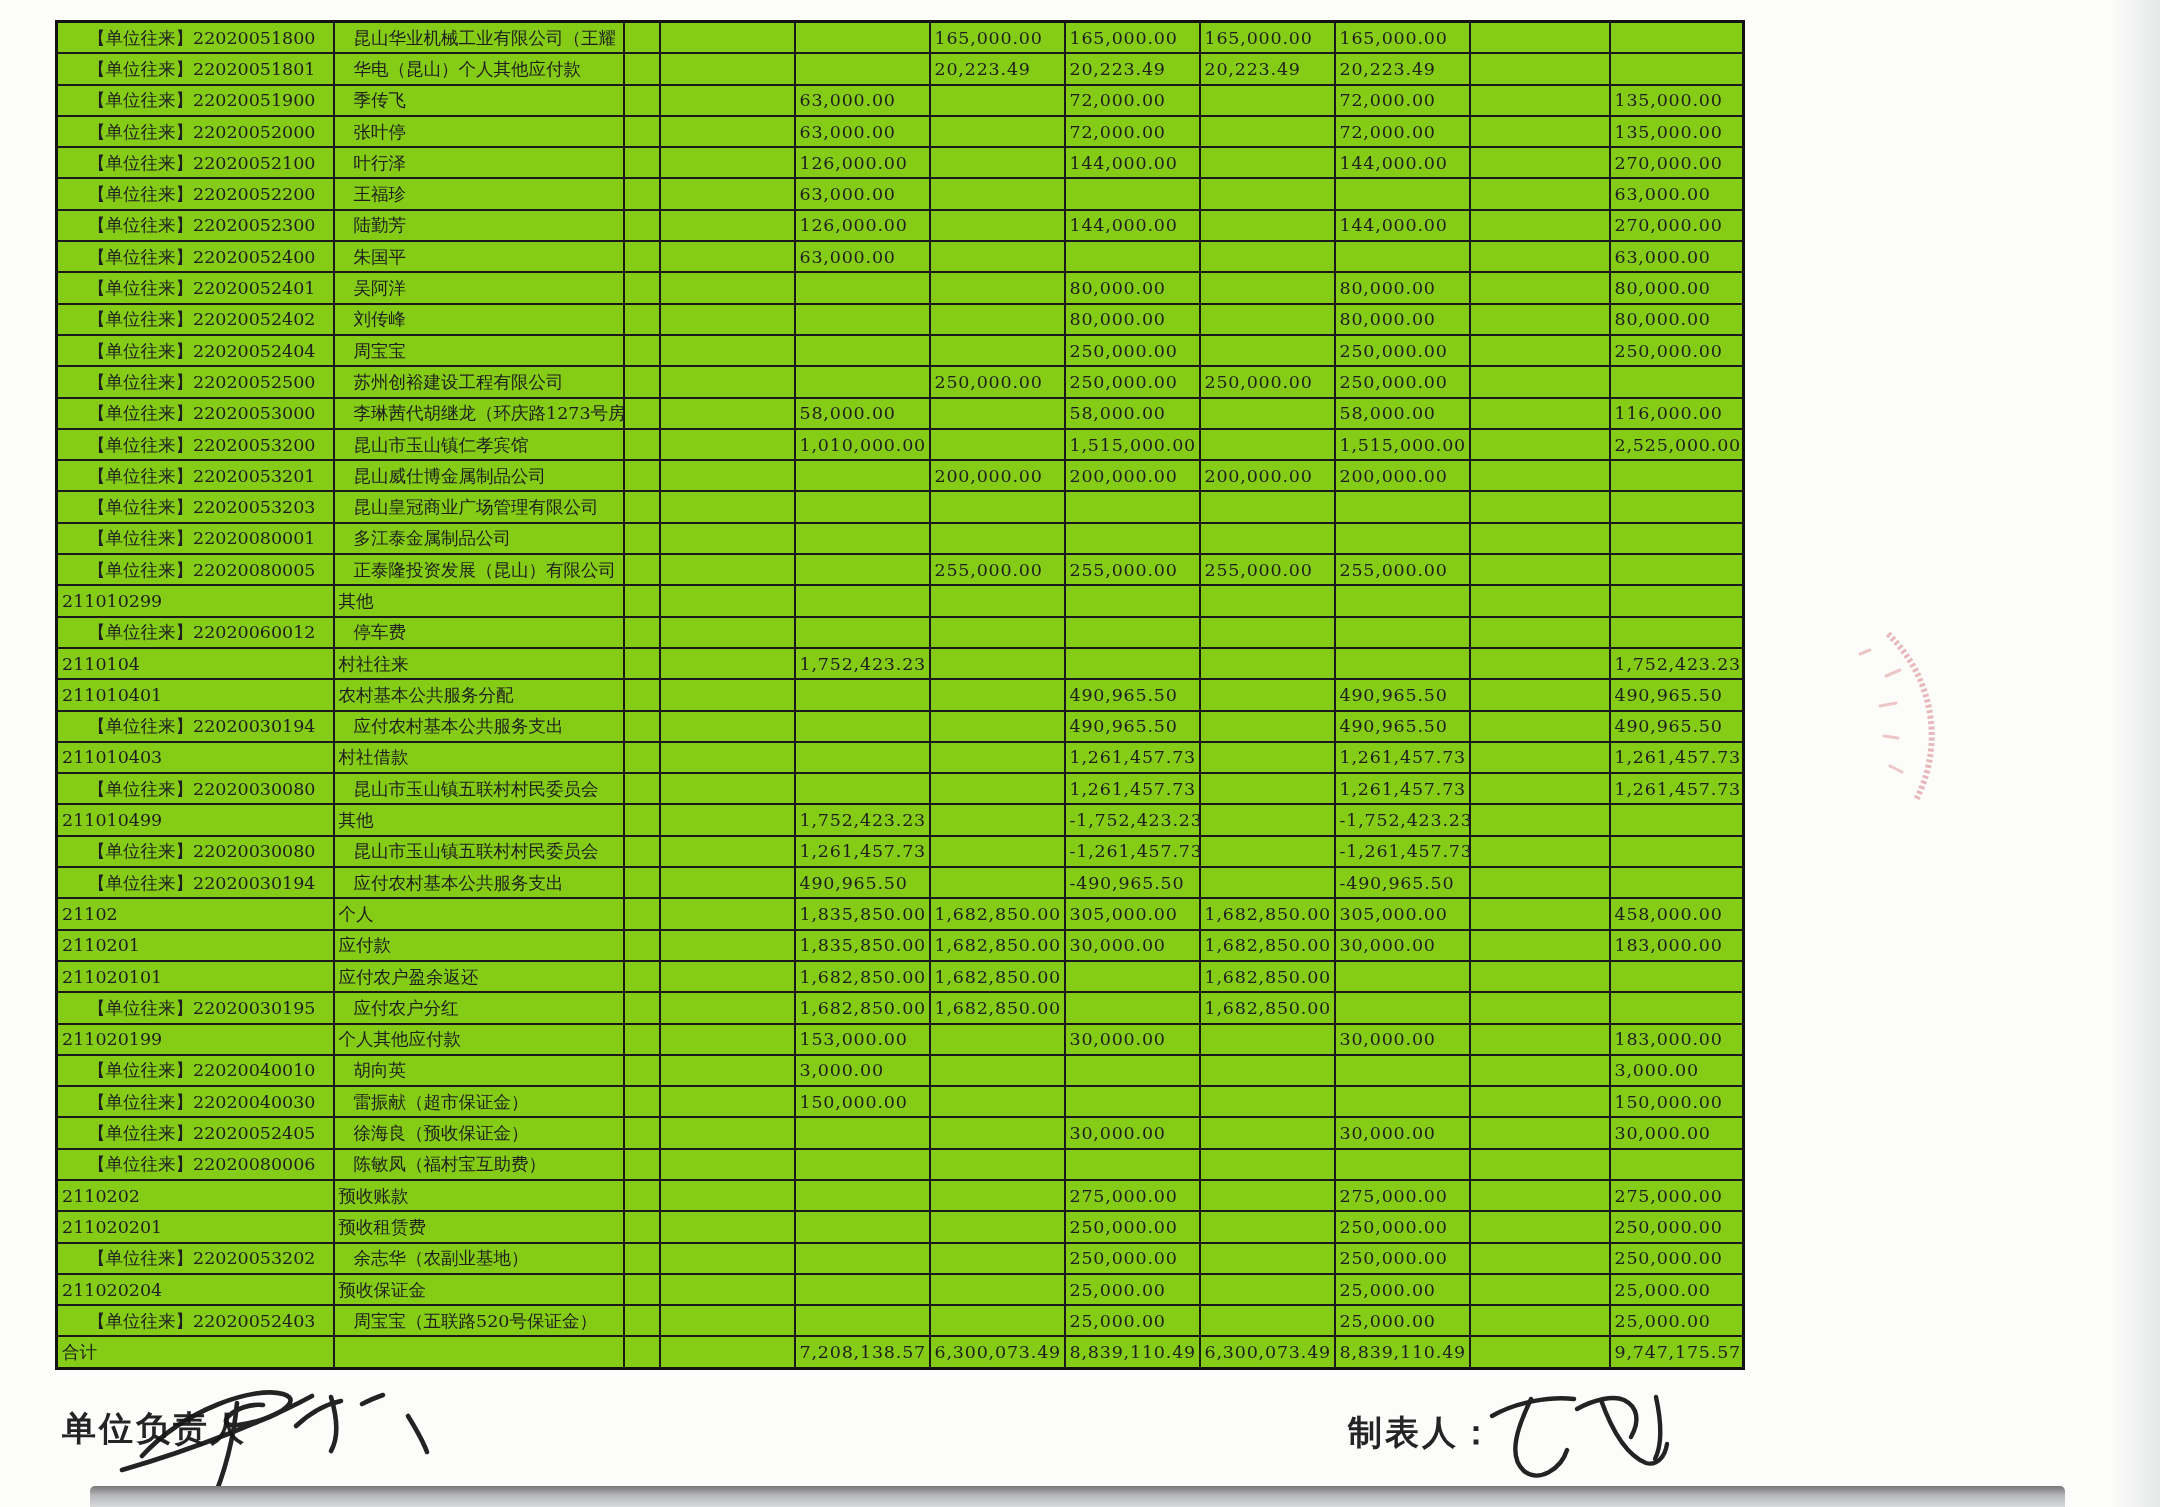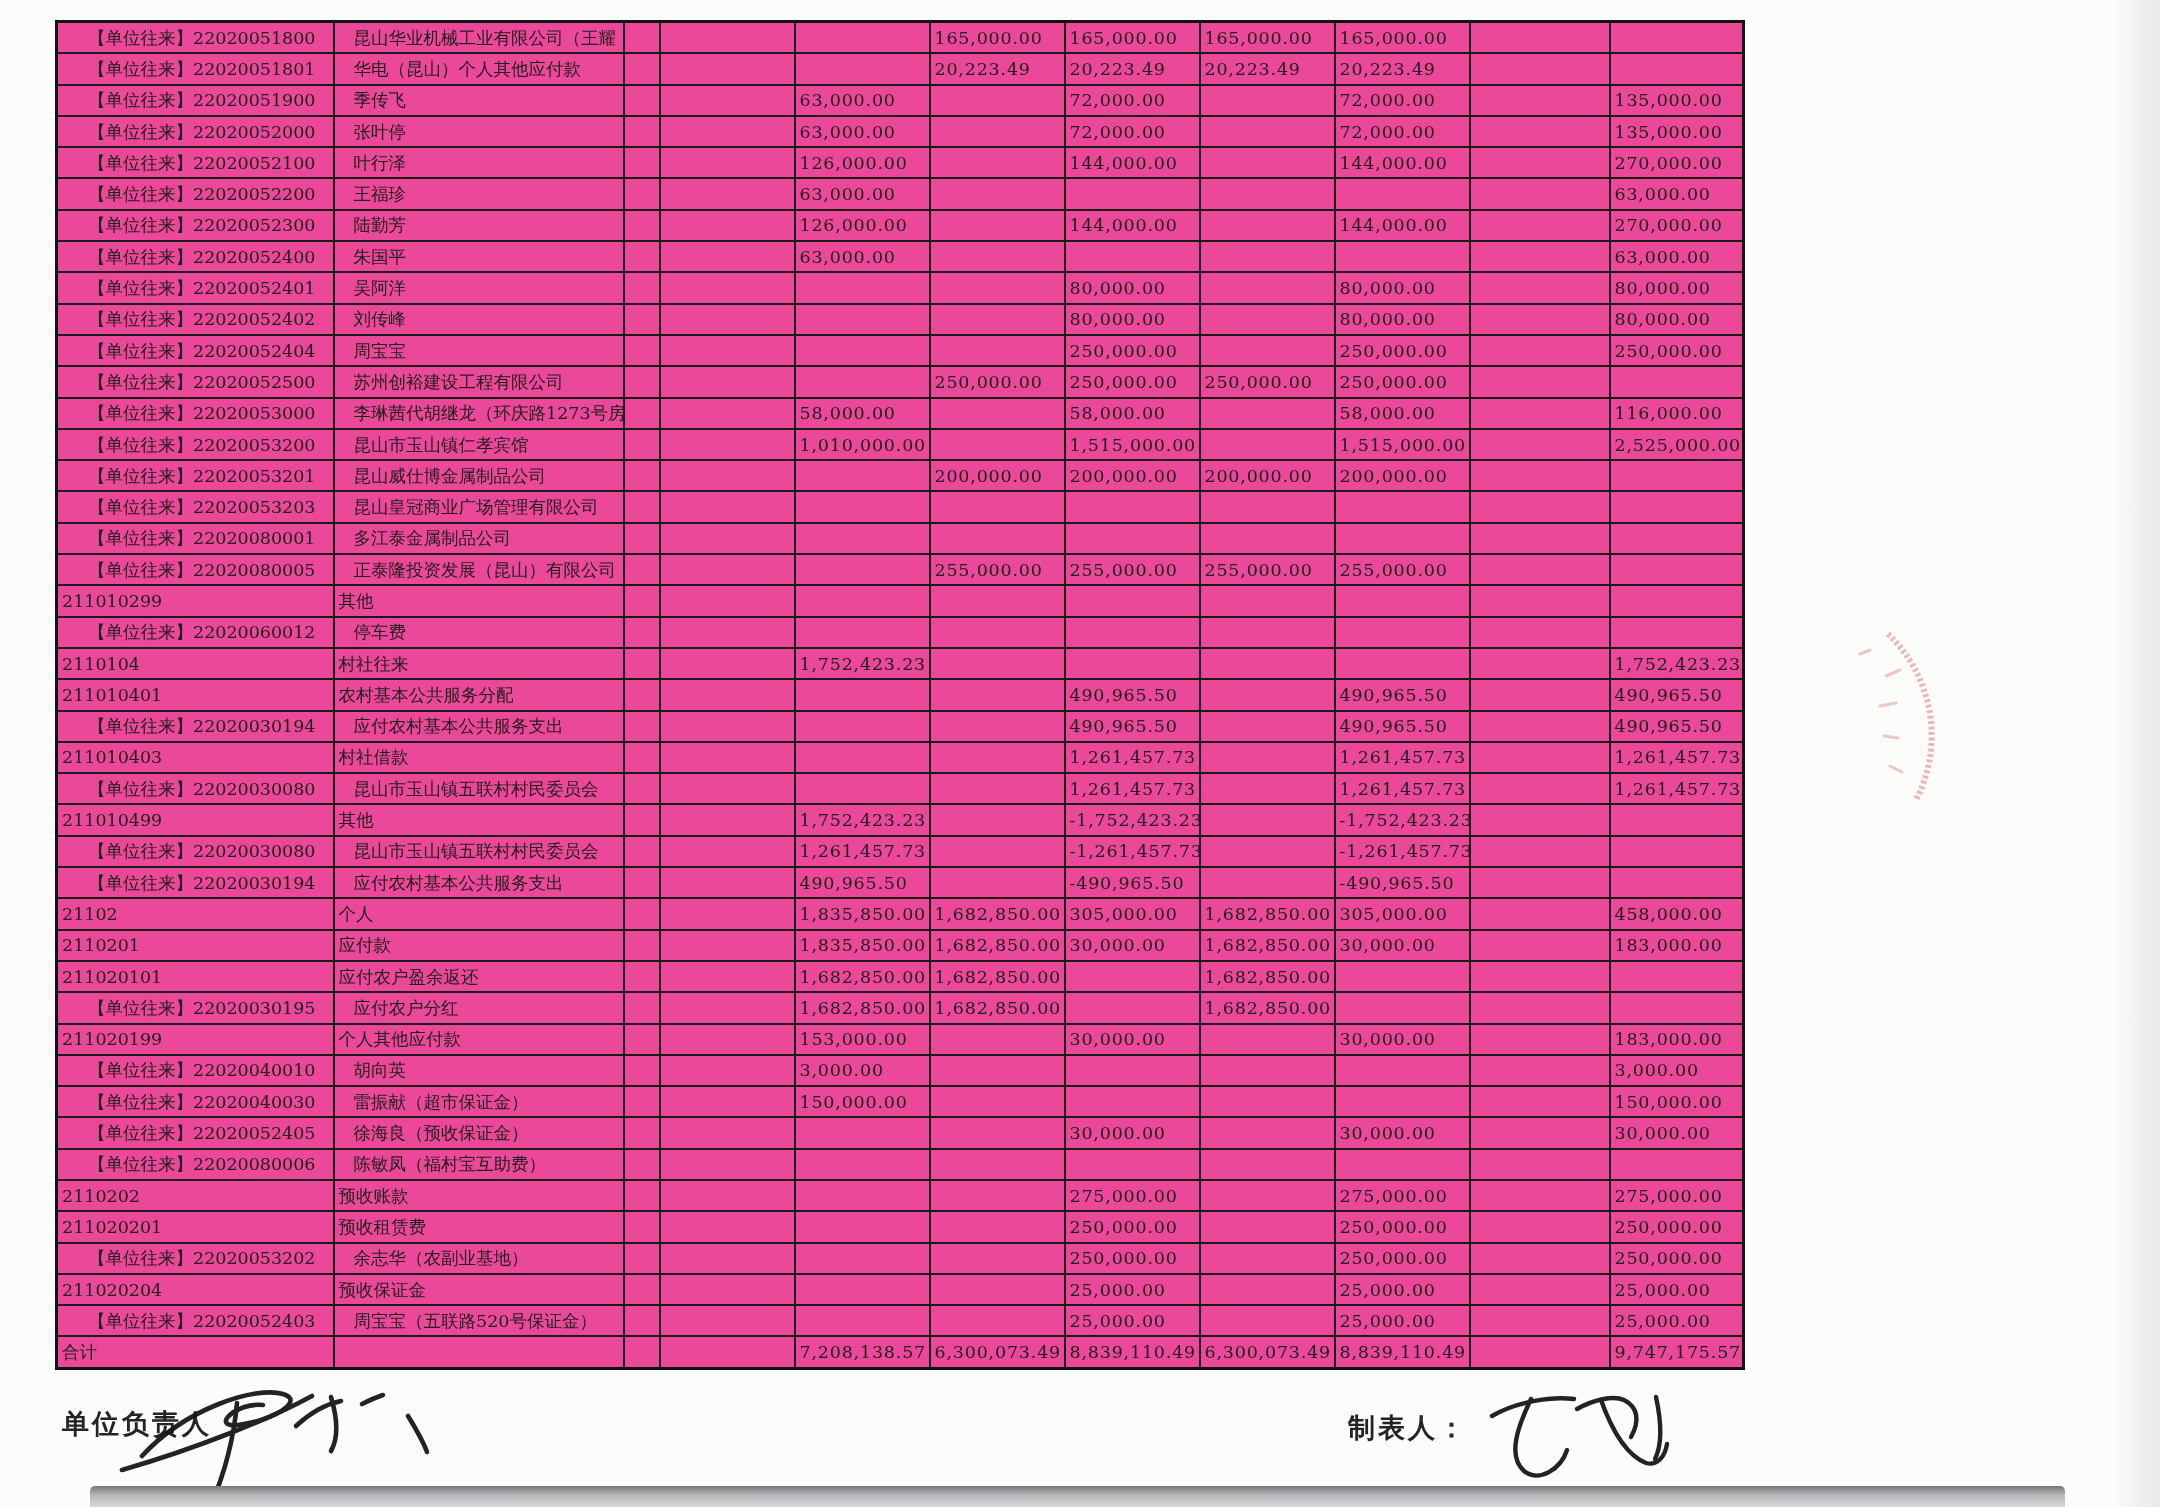--- a/index.html
+++ b/index.html
@@ -7,42 +7,42 @@
     width:2160px;height:1507px;position:relative;overflow:hidden;
     background:#fcfcfa;
     font-family:"DejaVu Serif", serif;
   }
   .page{position:absolute;inset:0;}
   
   table.ledger{
     position:absolute;left:55px;top:20px;width:1687px;
     border-collapse:collapse;table-layout:fixed;
     border:3px solid #121212;
-    background:#ec4899;
+    background:#84cc16;
   }
   table.ledger td{
     border:2px solid #1a1a1a;
     height:29.3px;
     padding:0 0 0 4px;
     font-size:17.5px;
     color:#1e1e1e;
     white-space:nowrap;
     overflow:hidden;
     vertical-align:middle;
   }
   td.code{font-size:18.5px;padding-left:7px;}
   tr.ind td.code{padding-left:30px;}
   td.name{font-size:18.5px;padding-left:9px;}
   tr.ind td.name{padding-left:19px;margin-left:8px;}
   td.amt{letter-spacing:.8px;font-size:17.3px;}
   
   .flabel{
     position:absolute;
     font-family:"DejaVu Sans", sans-serif;
-    font-weight:600;font-size:27px;color:#242424;letter-spacing:3px;
+    font-weight:600;font-size:34px;color:#242424;letter-spacing:3px;
   }
   .flabel.left{left:62px;top:1406px;}
   .flabel.right{left:1348px;top:1410px;}
   
   svg.overlay{position:absolute;left:0;top:0;pointer-events:none;}
   
   .bottom-band{
     position:absolute;left:90px;top:1486px;width:1975px;height:21px;
     background:linear-gradient(#777, #b6b7ba 45%, #d8d9db);
     border-radius:5px 5px 0 0;

